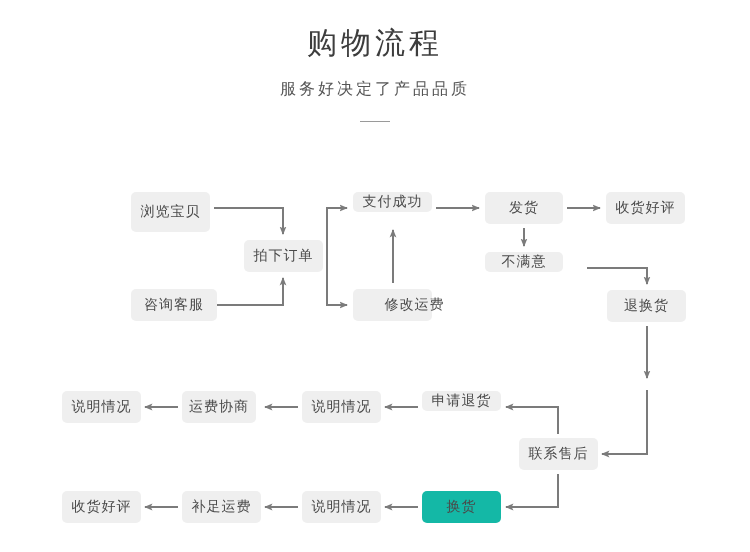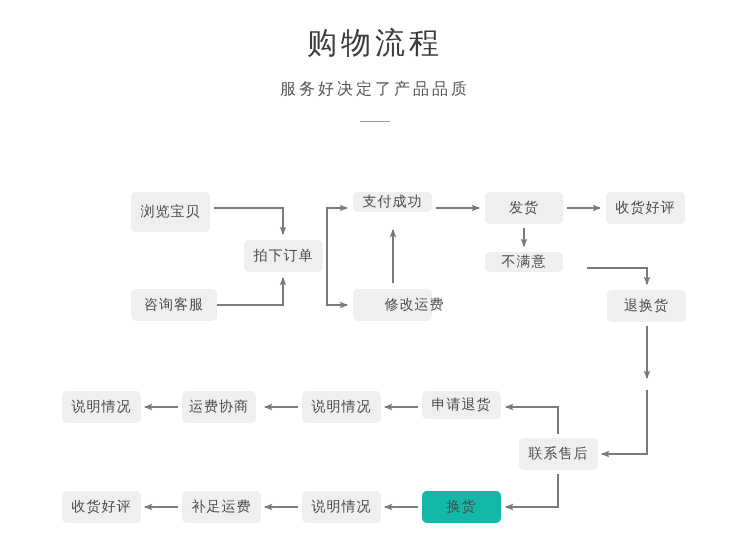--- a/index.html
+++ b/index.html
@@ -114,21 +114,21 @@
       <div class="node" style="left: 244px; top: 240px; width: 79px; height: 32px; background: rgb(239, 239, 239); color: rgb(74, 74, 74);">拍下订单</div>
       <div class="node" style="left: 353px; top: 192px; width: 79px; height: 20px; background: rgb(239, 239, 239); color: rgb(74, 74, 74);">支付成功</div>
       <div class="node" style="left: 353px; top: 289px; width: 79px; height: 32px; background: rgb(239, 239, 239); color: rgb(74, 74, 74); padding-left: 44px;">修改运费</div>
       <div class="node" style="left: 485px; top: 192px; width: 78px; height: 32px; background: rgb(239, 239, 239); color: rgb(74, 74, 74);">发货</div>
       <div class="node" style="left: 606px; top: 192px; width: 79px; height: 32px; background: rgb(239, 239, 239); color: rgb(74, 74, 74);">收货好评</div>
       <div class="node" style="left: 485px; top: 252px; width: 78px; height: 20px; background: rgb(239, 239, 239); color: rgb(74, 74, 74);">不满意</div>
       <div class="node" style="left: 607px; top: 290px; width: 79px; height: 32px; background: rgb(239, 239, 239); color: rgb(74, 74, 74);">退换货</div>
       <div class="node" style="left: 62px; top: 391px; width: 79px; height: 32px; background: rgb(239, 239, 239); color: rgb(74, 74, 74);">说明情况</div>
       <div class="node" style="left: 182px; top: 391px; width: 74px; height: 32px; background: rgb(239, 239, 239); color: rgb(74, 74, 74);">运费协商</div>
       <div class="node" style="left: 302px; top: 391px; width: 79px; height: 32px; background: rgb(239, 239, 239); color: rgb(74, 74, 74);">说明情况</div>
-      <div class="node" style="left: 422px; top: 391px; width: 79px; height: 28px; background: rgb(239, 239, 239); color: rgb(74, 74, 74);">申请退货</div>
+      <div class="node" style="left: 422px; top: 391px; width: 79px; height: 20px; background: rgb(239, 239, 239); color: rgb(74, 74, 74);">申请退货</div>
       <div class="node" style="left: 519px; top: 438px; width: 79px; height: 32px; background: rgb(239, 239, 239); color: rgb(74, 74, 74);">联系售后</div>
       <div class="node" style="left: 62px; top: 491px; width: 79px; height: 32px; background: rgb(239, 239, 239); color: rgb(74, 74, 74);">收货好评</div>
       <div class="node" style="left: 182px; top: 491px; width: 79px; height: 32px; background: rgb(239, 239, 239); color: rgb(74, 74, 74);">补足运费</div>
       <div class="node" style="left: 302px; top: 491px; width: 79px; height: 32px; background: rgb(239, 239, 239); color: rgb(74, 74, 74);">说明情况</div>
       <div class="node" style="left: 422px; top: 491px; width: 79px; height: 32px; background: #14b8a6; color: rgb(74, 74, 74);">换货</div>
     </div>
 
 </div>
 
 </body></html>

